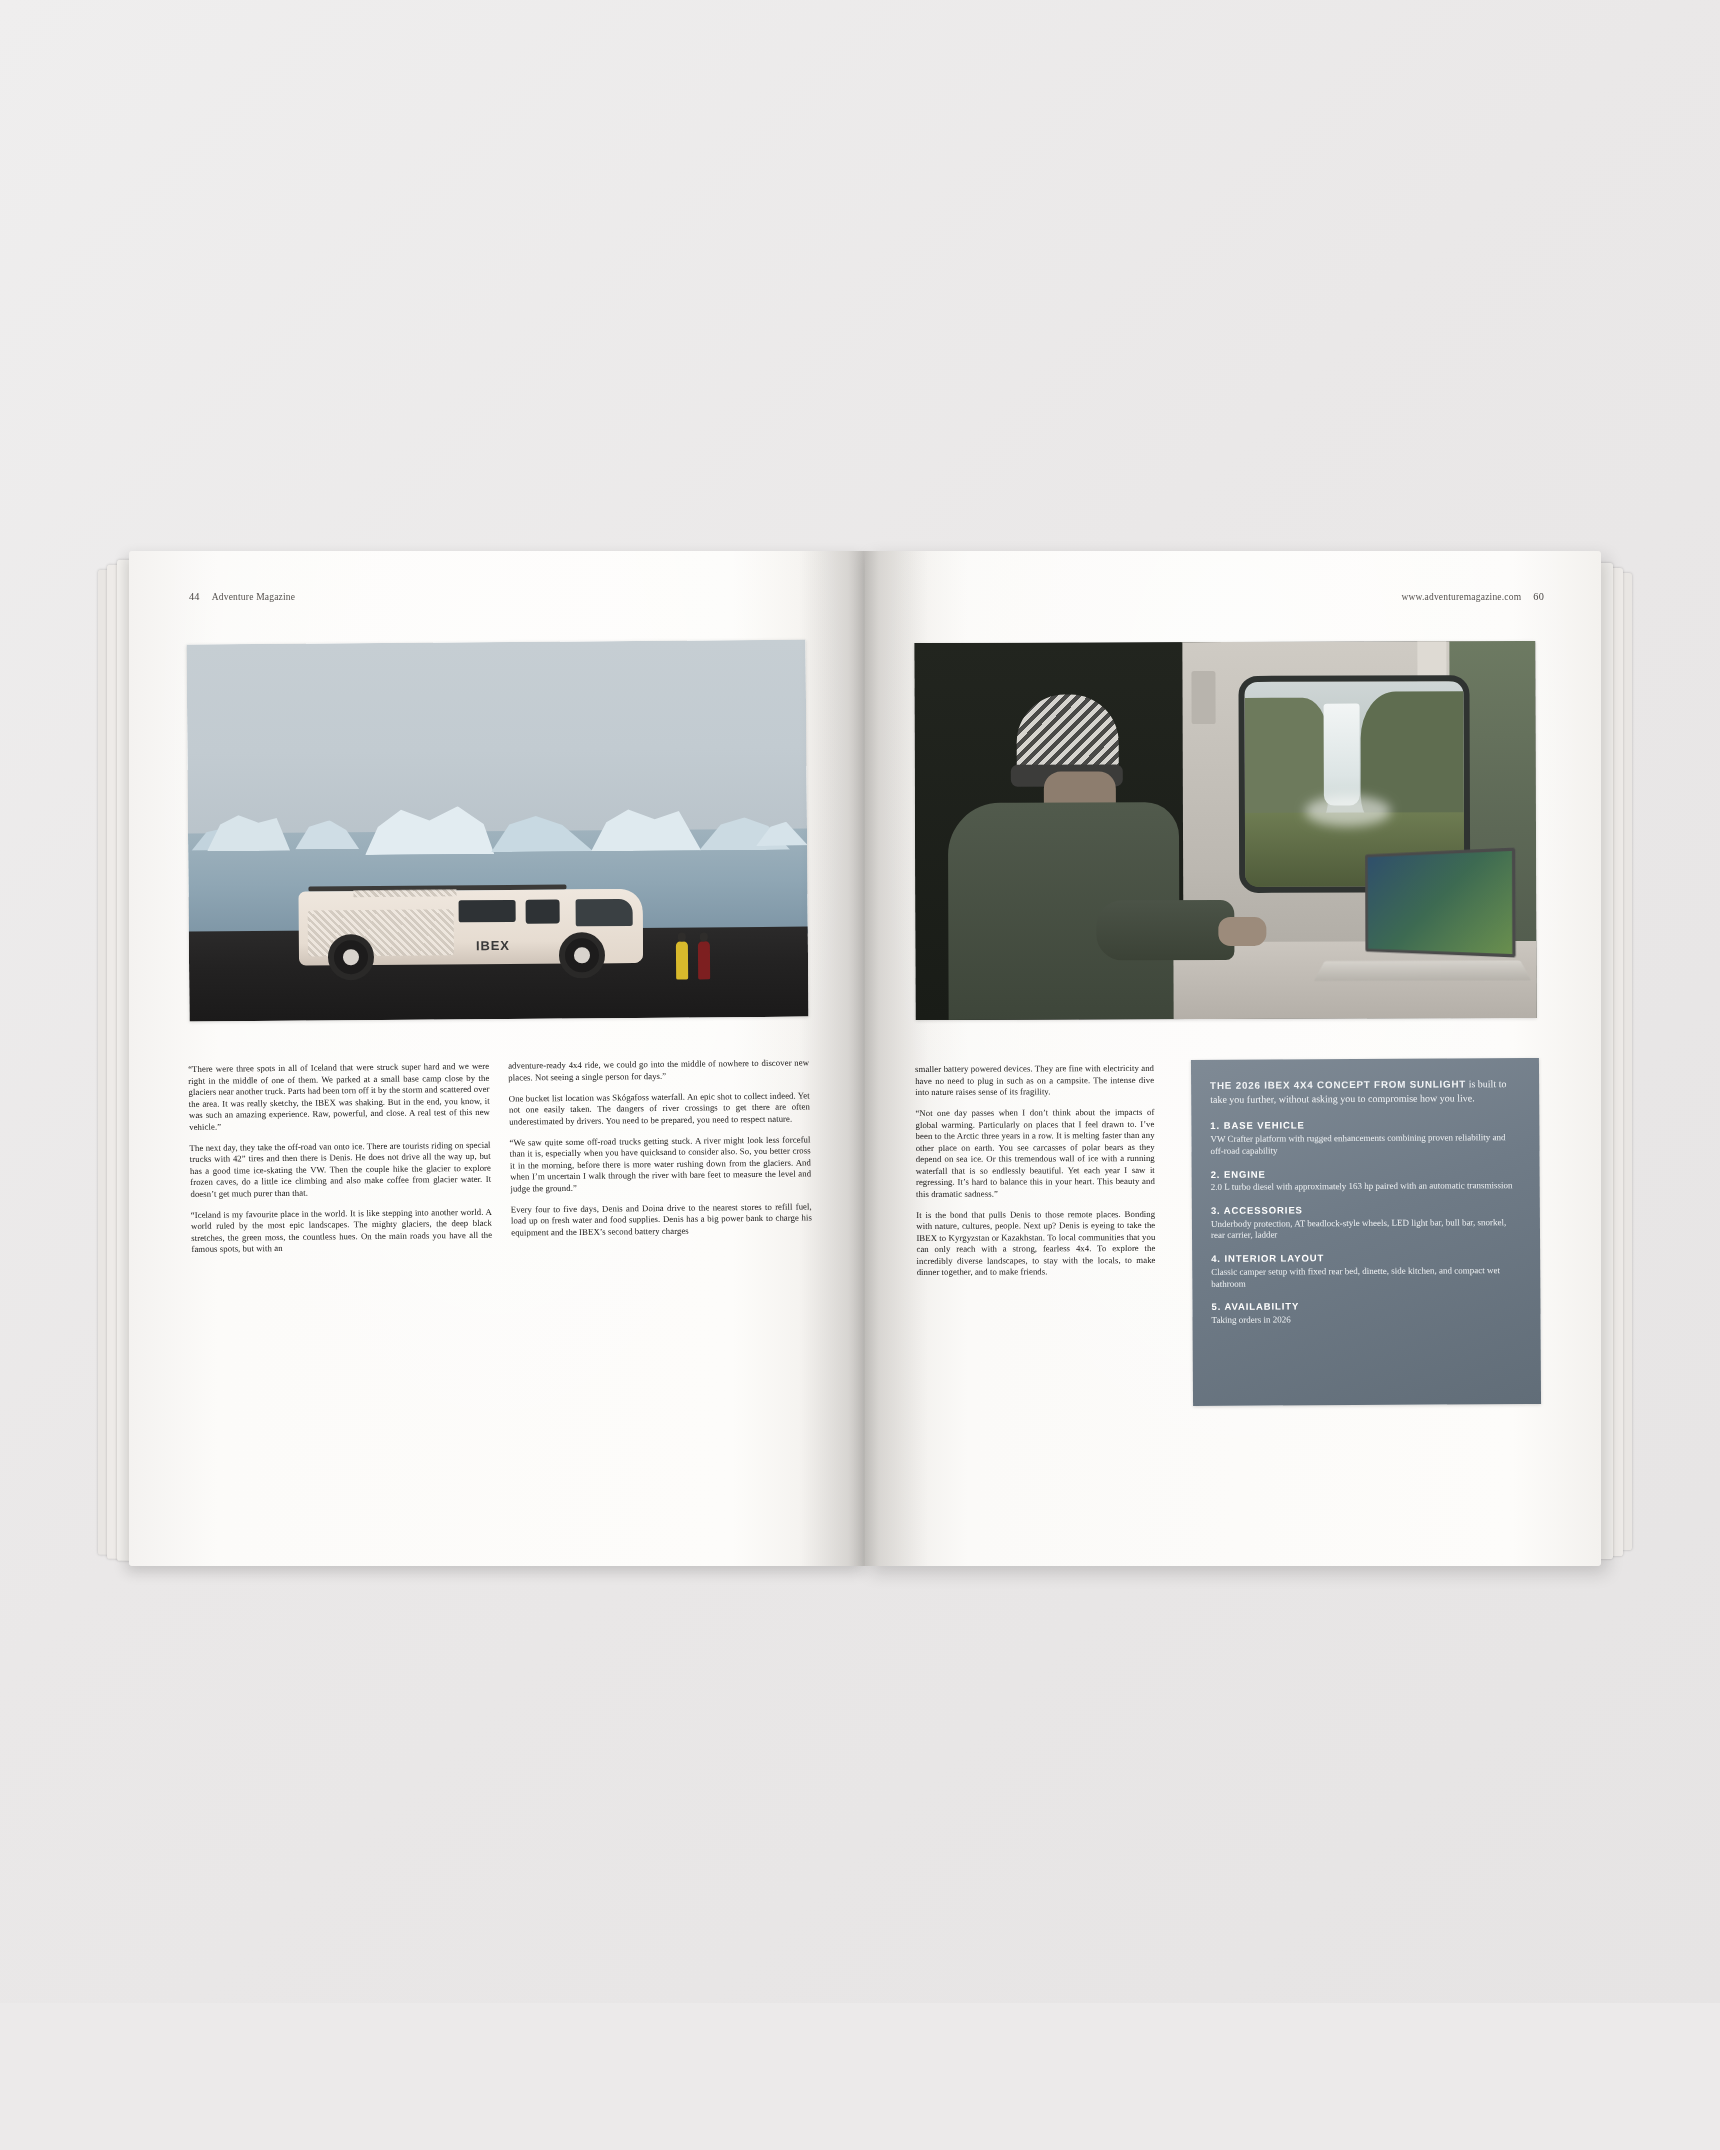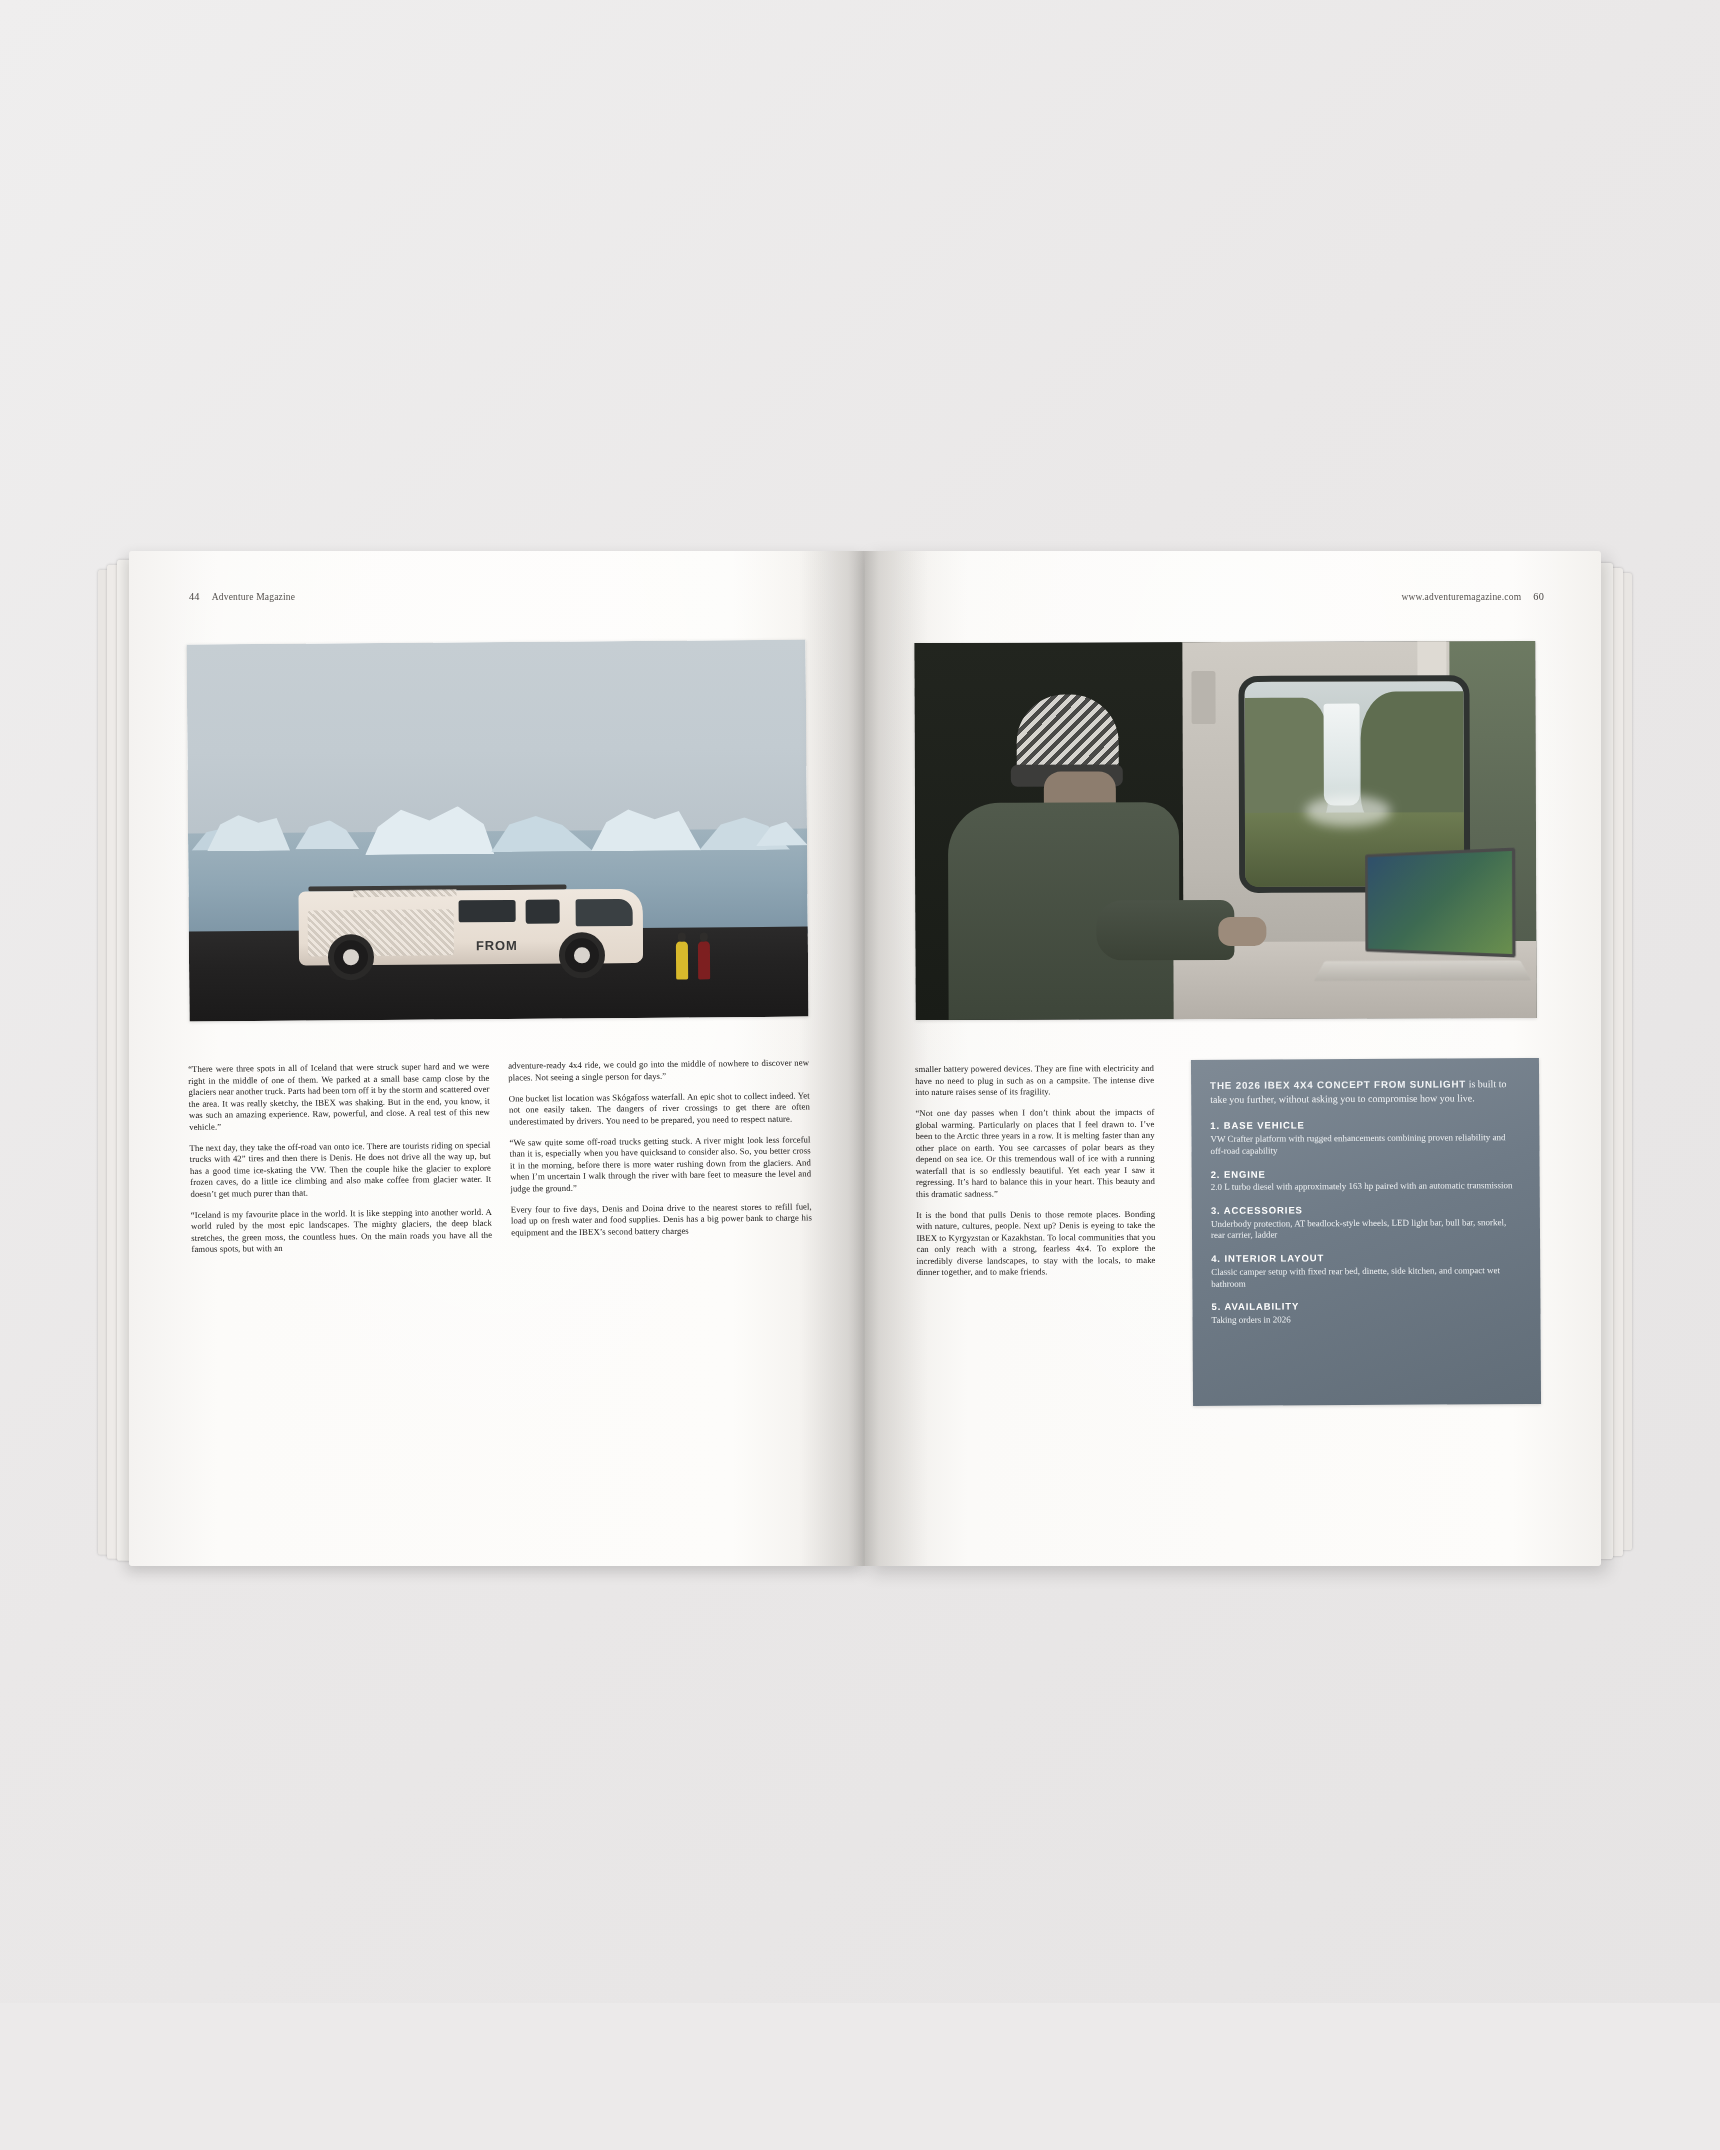--- a/index.html
+++ b/index.html
@@ -332,21 +332,21 @@
 
         <div class="van">
           <div class="roofrack"></div>
           <div class="van-body"></div>
           <div class="van-cab"></div>
           <div class="van-stripe"></div>
           <div class="van-stripe2"></div>
           <div class="van-window win-a"></div>
           <div class="van-window win-b"></div>
           <div class="van-window win-c"></div>
-          <div class="van-logo">FROM</div>
+          <div class="van-logo">IBEX</div>
           <div class="wheel w1">
               <div class="wheel-hub"></div>
             </div>
           <div class="wheel w2">
               <div class="wheel-hub"></div>
             </div>
         </div>
 
         <div class="person p1">
             <div class="head"></div>

